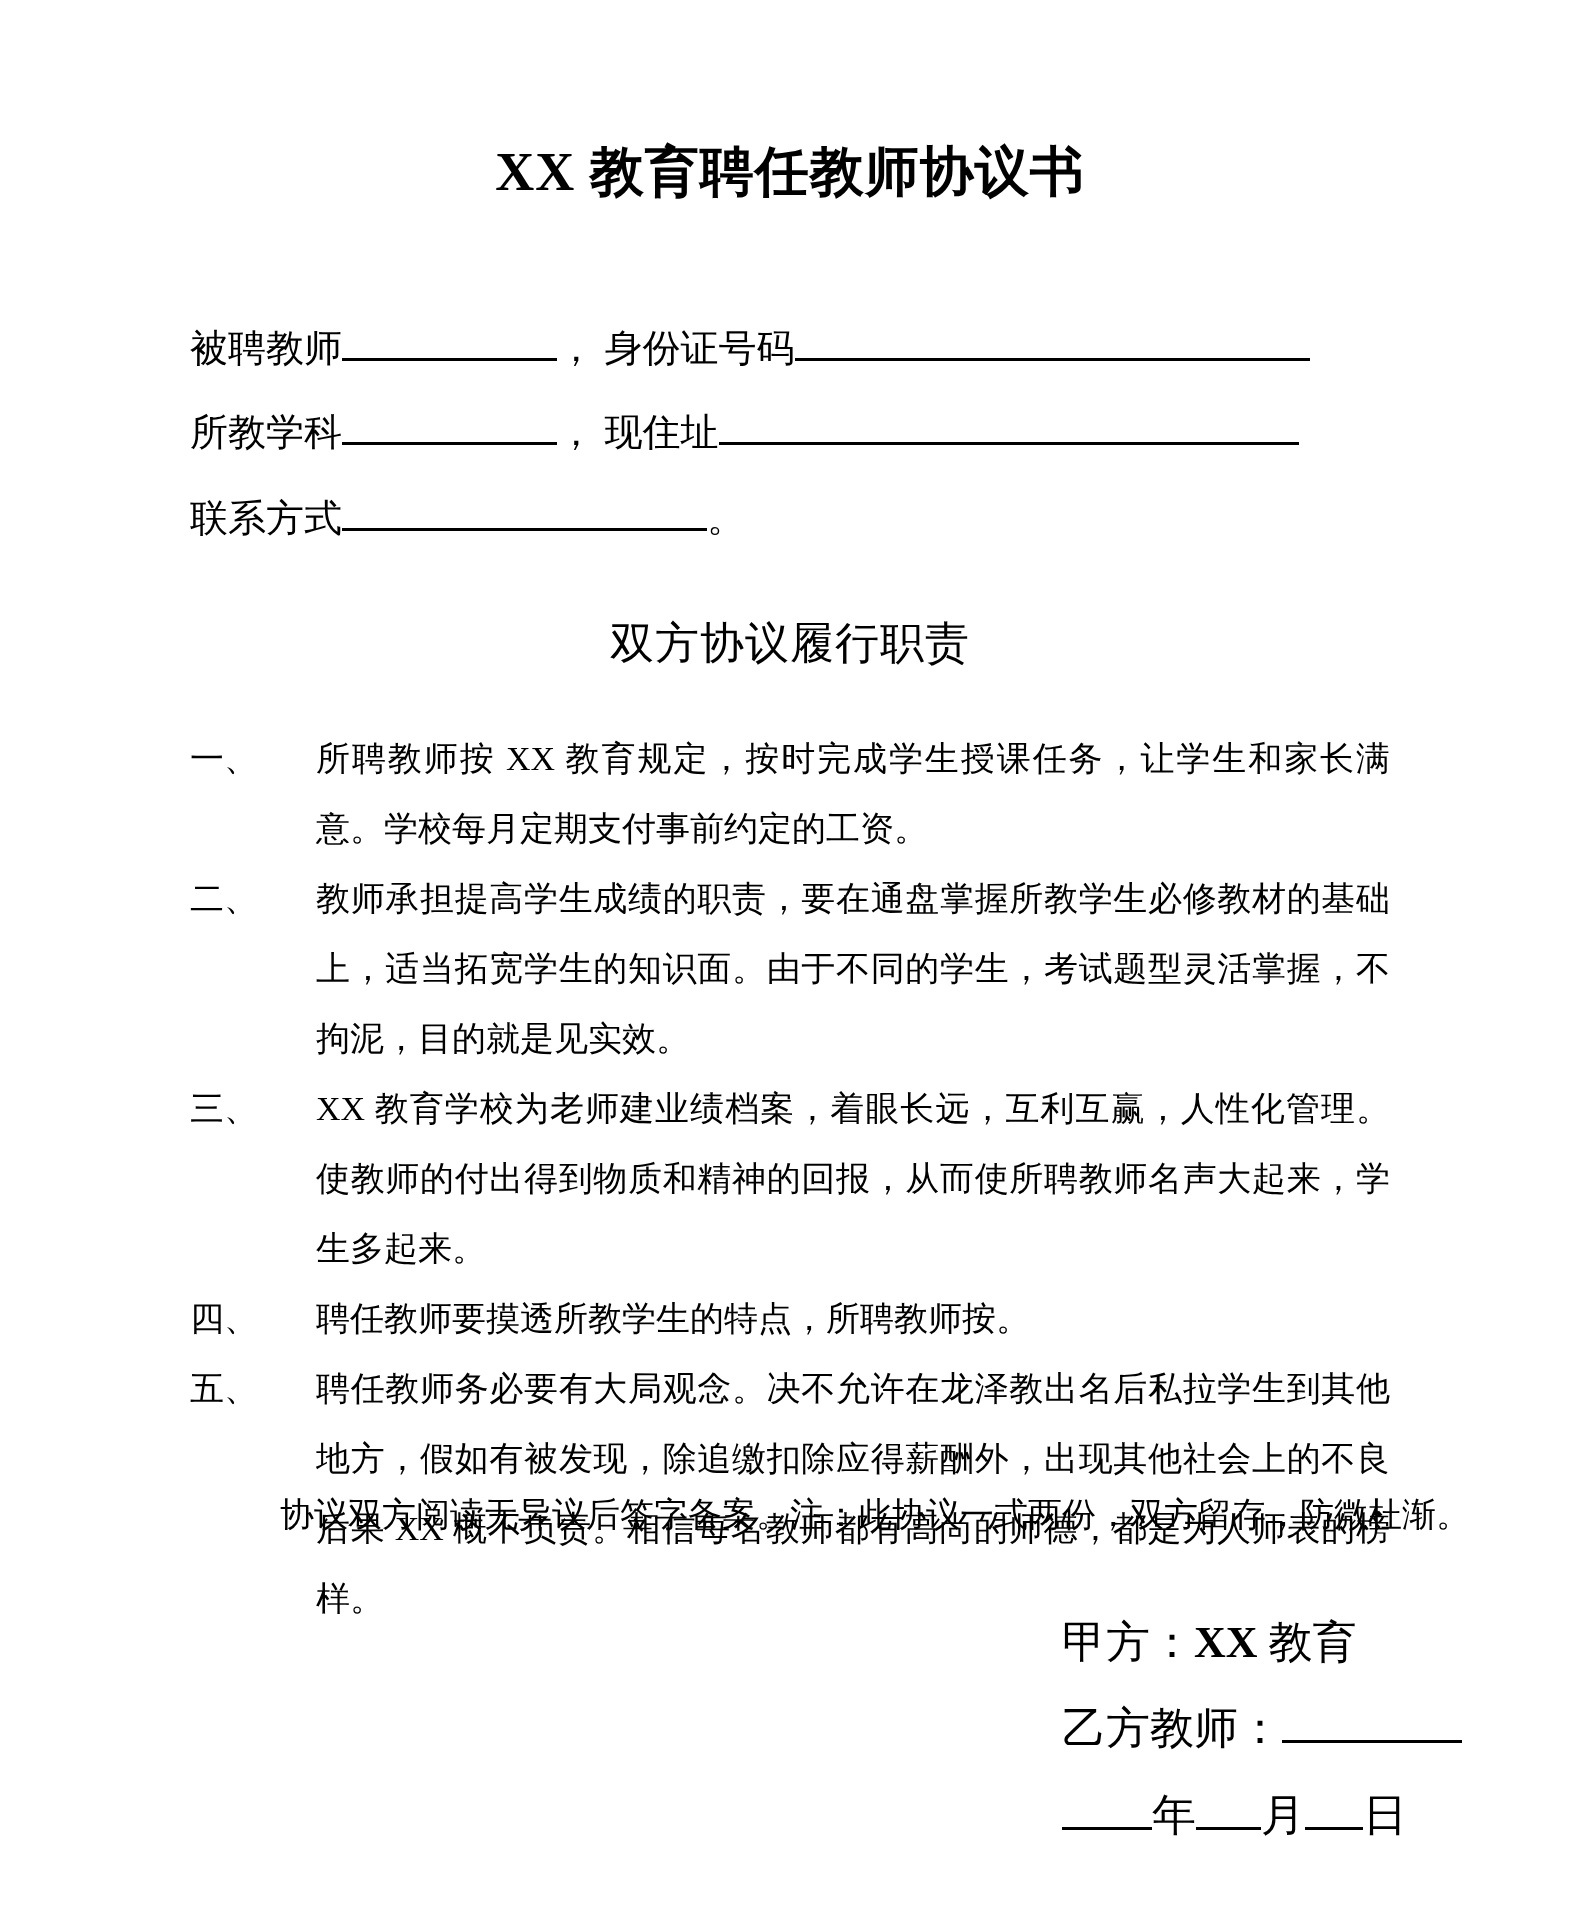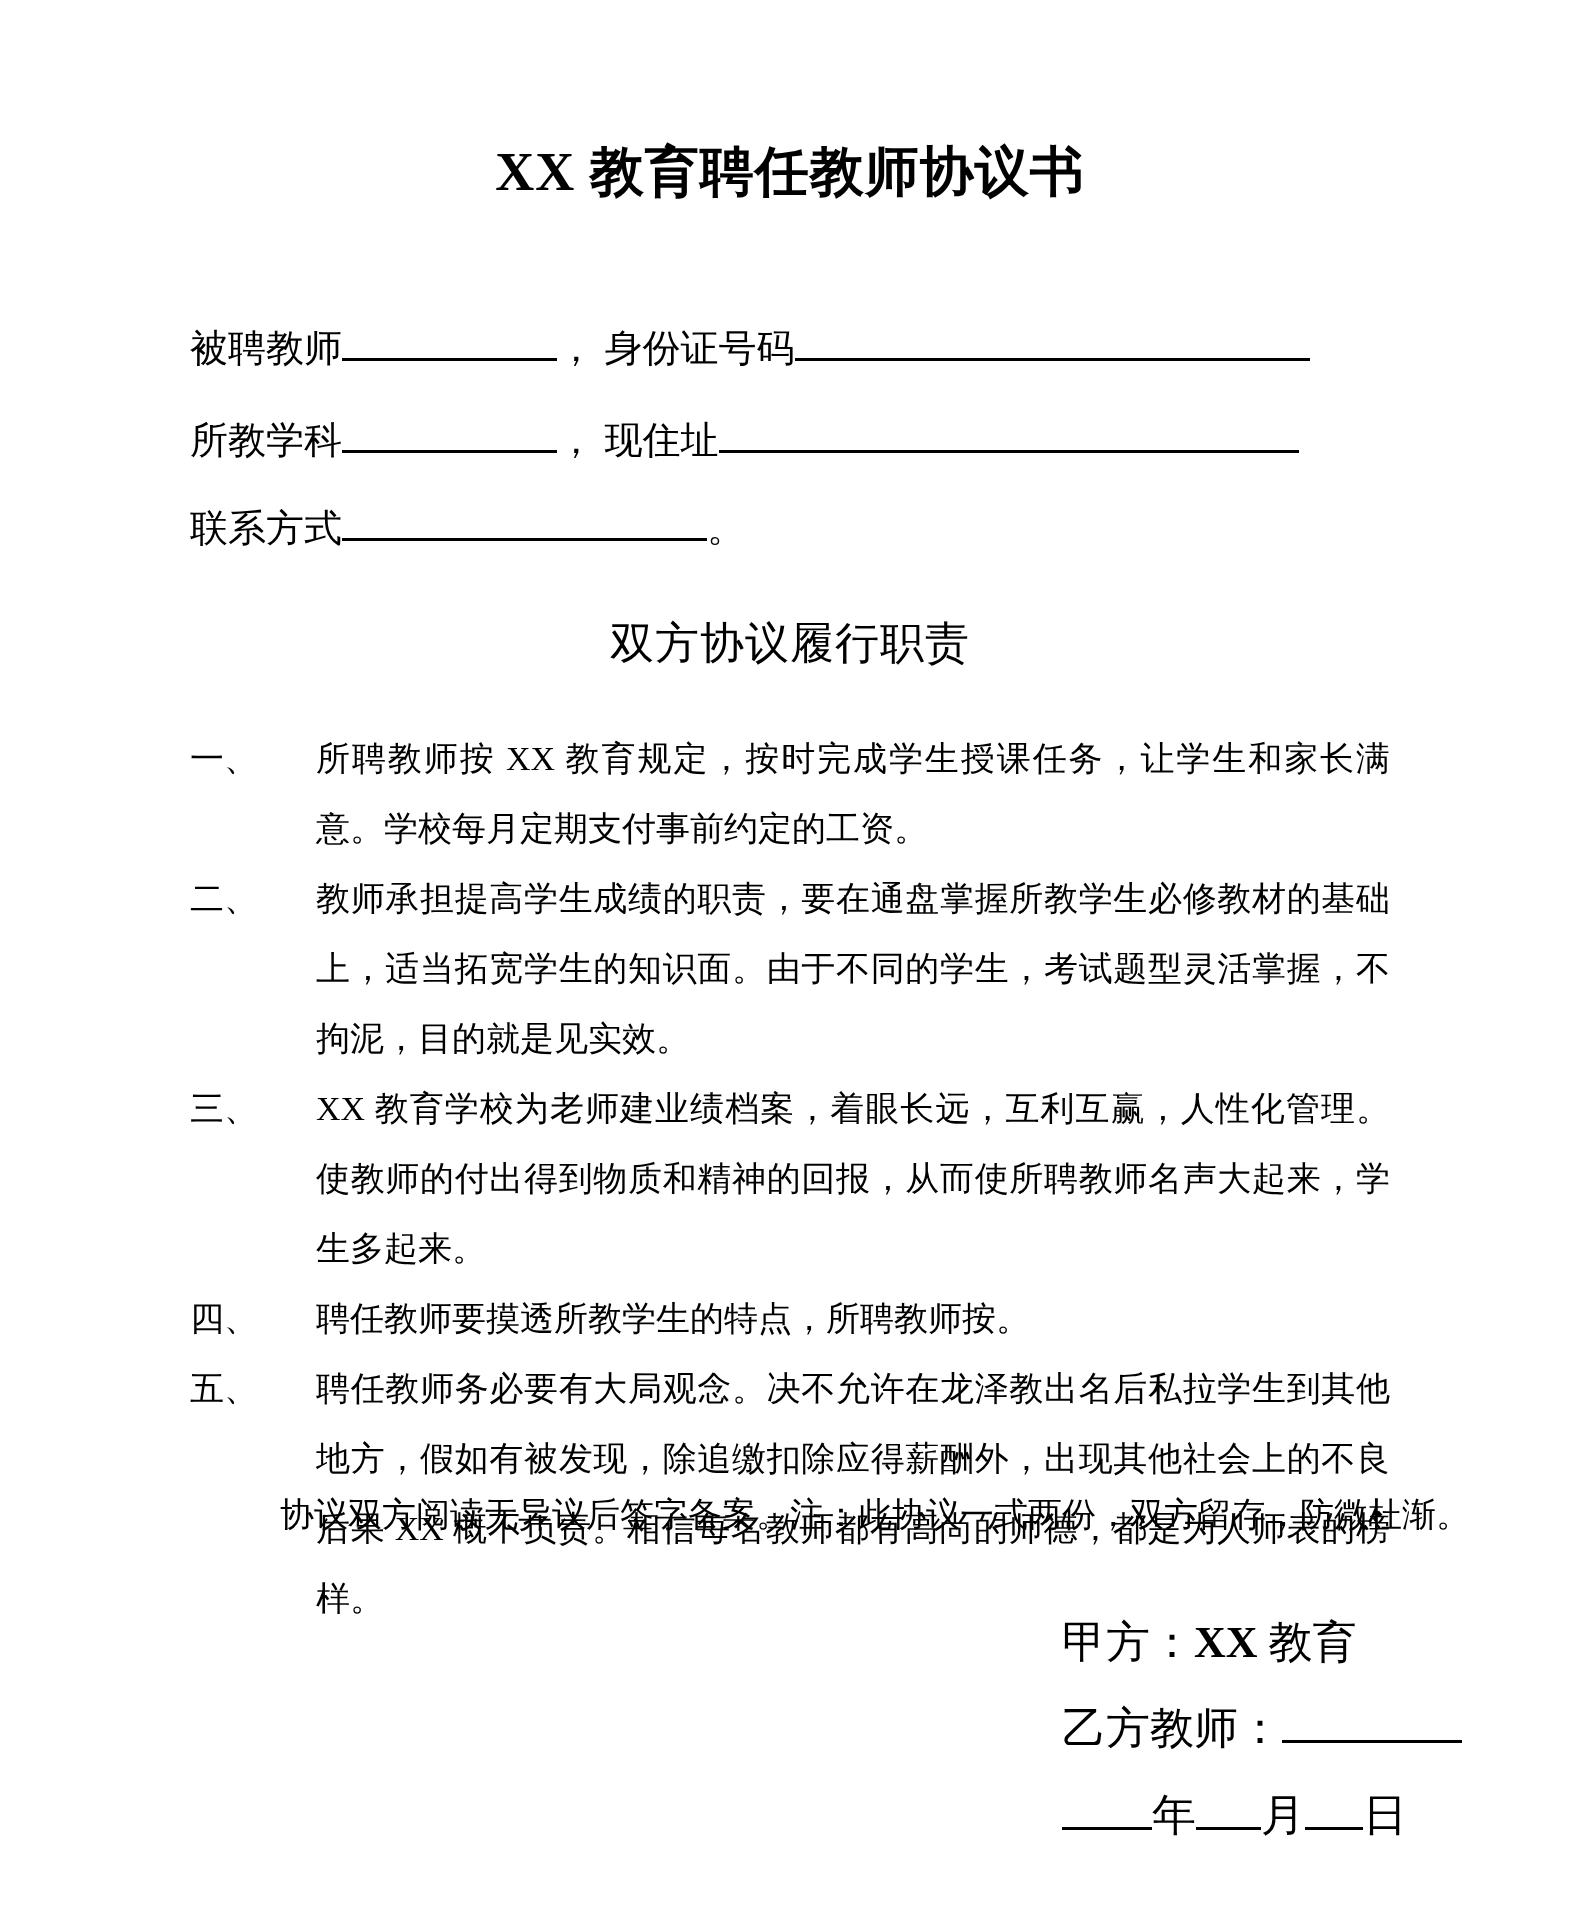--- a/index.html
+++ b/index.html
@@ -12,22 +12,22 @@
 
   .doc-title{
     position:absolute;left:190px;top:118px;width:1200px;
     text-align:center;font-size:54px;font-weight:bold;line-height:60px;
     letter-spacing:1px;white-space:nowrap;
   }
 
   
   .fill-line{position:absolute;left:190px;width:1240px;font-size:38px;line-height:46px;white-space:nowrap;font-family:Liberation Serif, serif;}
   .fl-1{top:296px;}
-  .fl-2{top:388px;}
-  .fl-3{top:476px;}
+  .fl-2{top:380px;}
+  .fl-3{top:466px;}
   .blank{display:inline-block;border-bottom:3px solid #000;height:38px;vertical-align:baseline;}
   .bw215{width:215px;}
   .bw515{width:515px;}
   .bw580{width:580px;}
   .bw365{width:365px;}
   .bw180{width:180px;}
   .bw90{width:90px;}
   .bw65{width:65px;}
   .bw58{width:58px;}
 

